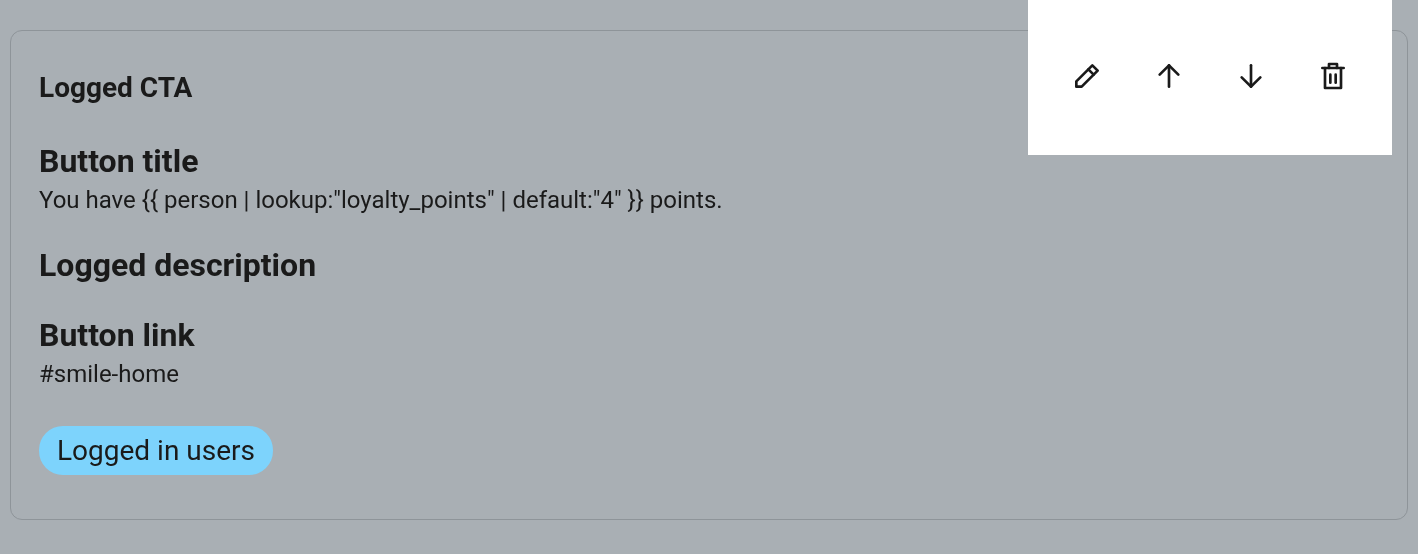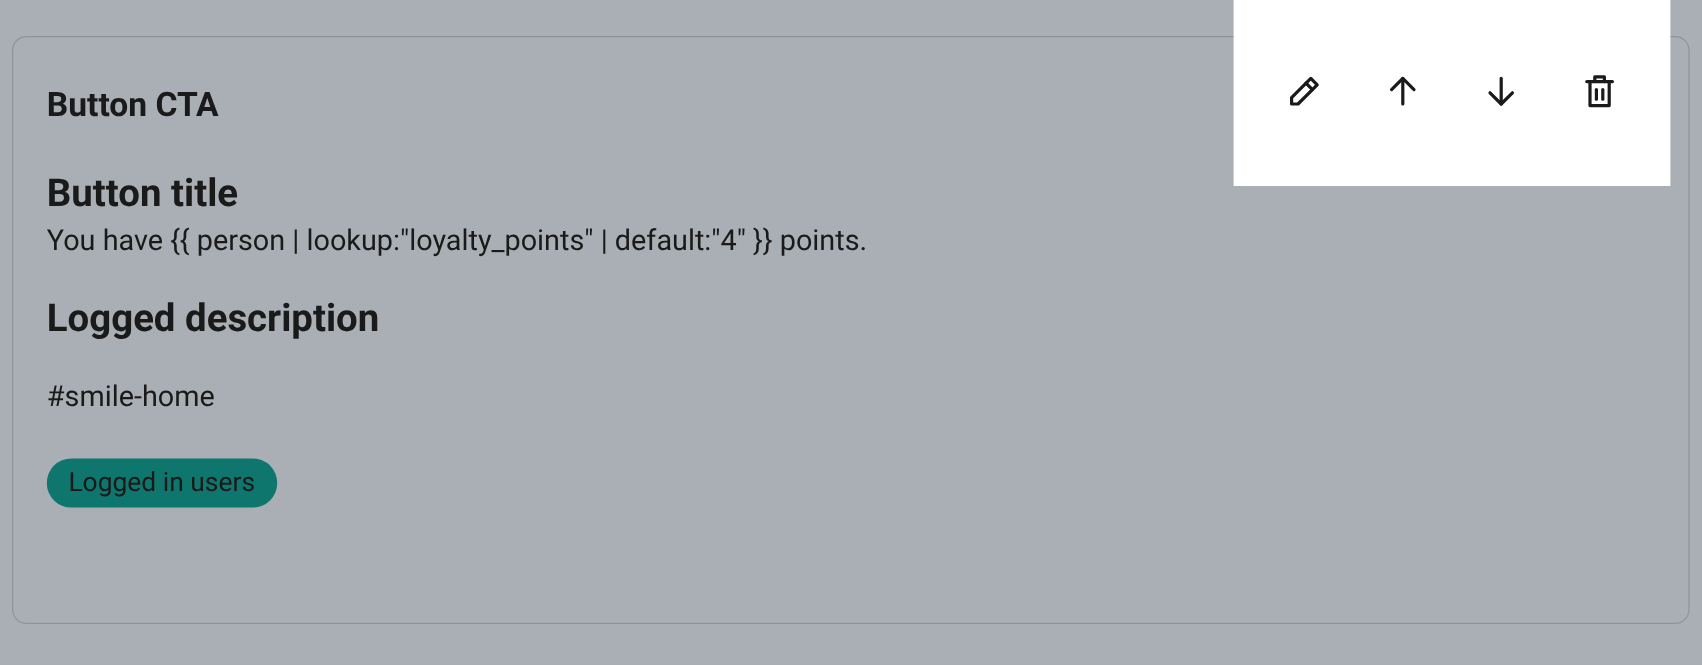--- a/index.html
+++ b/index.html
@@ -44,23 +44,23 @@
       font-size: 24px;
       font-weight: 400;
       color: #1a1a1a;
     }
     .tags {
       display: flex;
       gap: 18px;
       margin-top: 38px;
     }
     .tag {
-      background: #0f766e;
+      background: #7dd3fc;
       color: #1a1a1a;
-      font-size: 22px;
+      font-size: 28px;
       padding: 8px 18px;
       border-radius: 24px;
     }
     .toolbar {
       position: absolute;
       top: 0;
       right: 26px;
       width: 364px;
       height: 155px;
       background: #ffffff;
@@ -125,31 +125,32 @@
         <path d="M9 6 L9 3 L15 3 L15 6"></path>
         <path d="M6 6 L6 21 L18 21 L18 6"></path>
         <path d="M10 11 L10 17"></path>
         <path d="M14 11 L14 17"></path>
       </svg>
     </span>
   </button>
 </div>
 
 <div class="card">
-  <h2 class="card-title">Button CTA</h2>
+  <h2 class="card-title">Logged CTA</h2>
 
   <div class="field">
     <div class="field-label">Button title</div>
     <div class="field-value">You have {{ person | lookup:"loyalty_points" | default:"4" }} points.</div>
   </div>
 
   <div class="field">
     <div class="field-label">Logged description</div>
   </div>
 
   <div class="field">
+    <div class="field-label">Button link</div>
     <div class="field-value">#smile-home</div>
   </div>
 
   <div class="tags">
     <span class="tag">Logged in users</span>
   </div>
 </div>
 
 </body></html>

